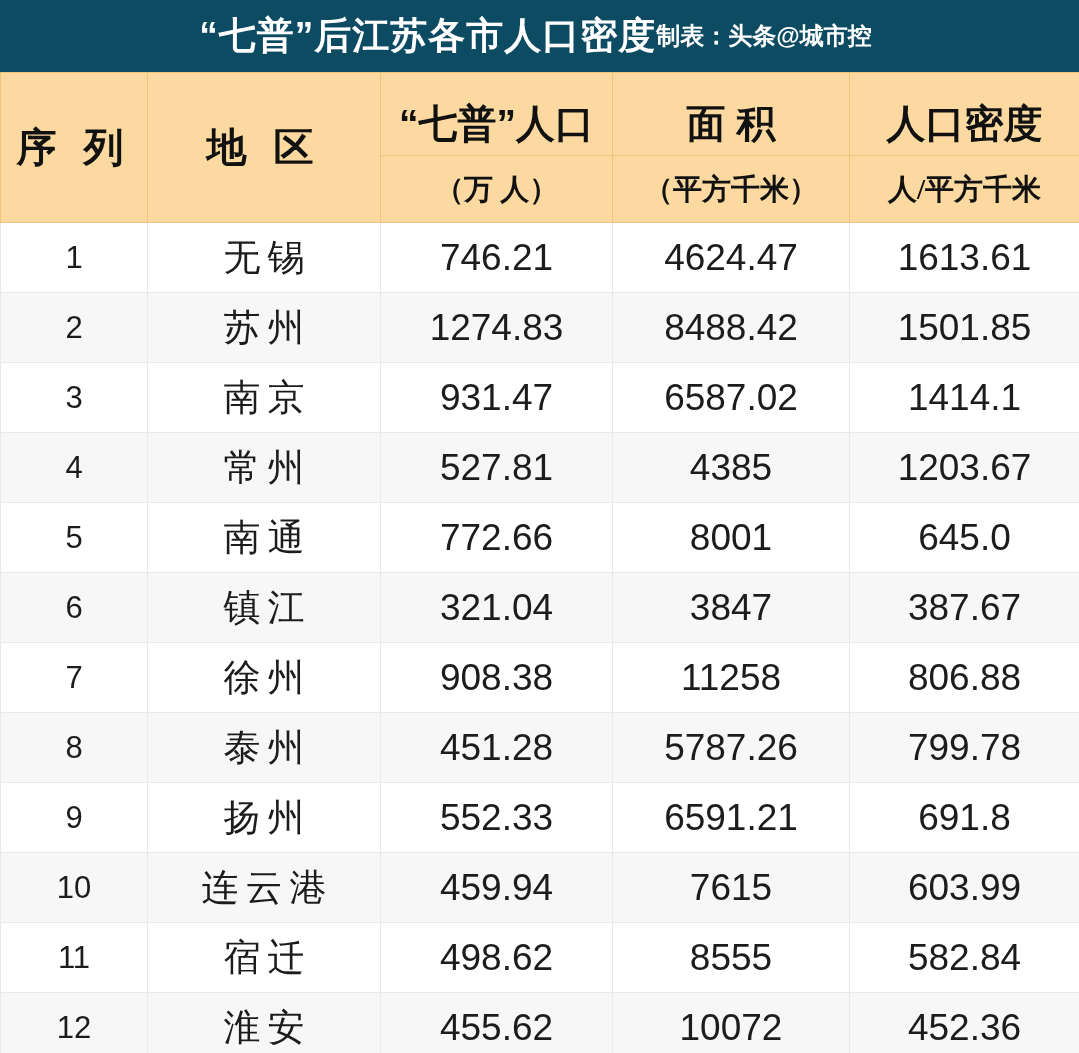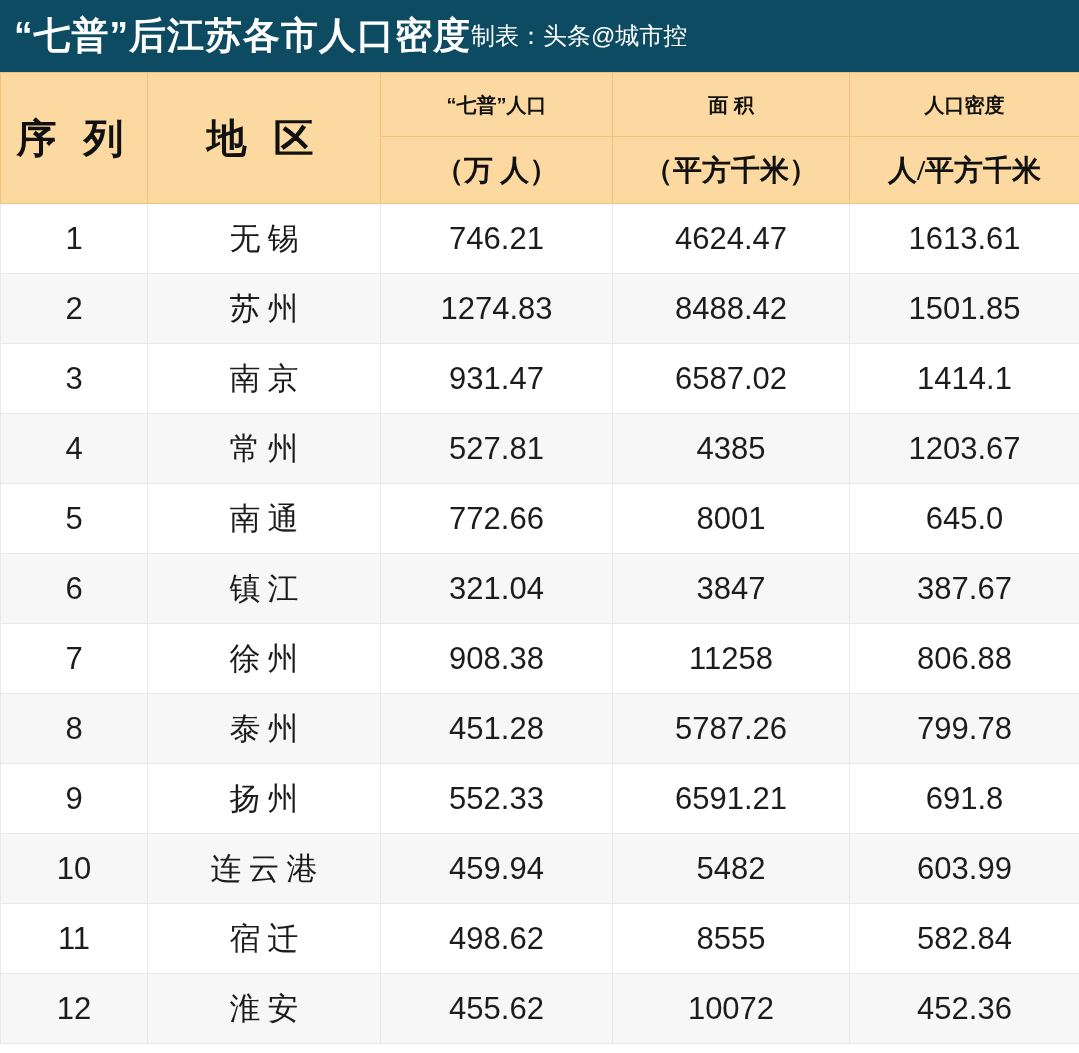--- a/index.html
+++ b/index.html
@@ -19,35 +19,35 @@
     position: relative;
     background: #ffffff;
   }
 
   
   .title-bar {
     height: 72px;
     background: #0d4b63;
     display: flex;
     align-items: center;
-    justify-content: flex-start;
+    justify-content: center;
     padding: 0 22px 0 14px;
     box-sizing: border-box;
   }
   .title-text {
     color: #ffffff;
     font-size: 37px;
     font-weight: bold;
     letter-spacing: 1px;
     white-space: nowrap;
   }
   .credit-text {
     color: #ffffff;
     font-size: 24px;
-    font-weight: normal;
+    font-weight: bold;
     white-space: nowrap;
   }
 
   
   .watermark {
     position: absolute;
     left: 0;
     right: 0;
     top: 590px;
     text-align: center;
@@ -87,37 +87,38 @@
   th.rank-head, th.city-head {
     font-size: 40px;
     height: 130px;
     letter-spacing: 8px;
   }
   th.two-line {
     height: 130px;
   }
   th .hl1 {
     display: block;
-    font-size: 20px;
+    font-size: 39px;
     line-height: 62px;
     border-bottom: 1px solid #f0c47e;
+    margin-top: 20px;
   }
   th .hl2 {
     display: block;
     font-size: 29px;
     line-height: 66px;
     font-family: Liberation Serif, serif;
   }
 
   tbody td {
     border: 1px solid #e9e9e9;
     height: 69px;
     text-align: center;
     vertical-align: middle;
-    font-size: 31px;
+    font-size: 37px;
     color: #1c1c1c;
     background: #ffffff;
     padding: 0;
   }
   tbody tr.alt td {
     background: #f7f7f7;
   }
   td.city {
     letter-spacing: 7px;
     text-indent: 7px;
@@ -225,21 +226,21 @@
           <td class="rank">9</td>
           <td class="city">扬州</td>
           <td>552.33</td>
           <td>6591.21</td>
           <td>691.8</td>
         </tr>
         <tr class="alt">
           <td class="rank">10</td>
           <td class="city">连云港</td>
           <td>459.94</td>
-          <td>5482</td>
+          <td>7615</td>
           <td>603.99</td>
         </tr>
         <tr>
           <td class="rank">11</td>
           <td class="city">宿迁</td>
           <td>498.62</td>
           <td>8555</td>
           <td>582.84</td>
         </tr>
         <tr class="alt">

